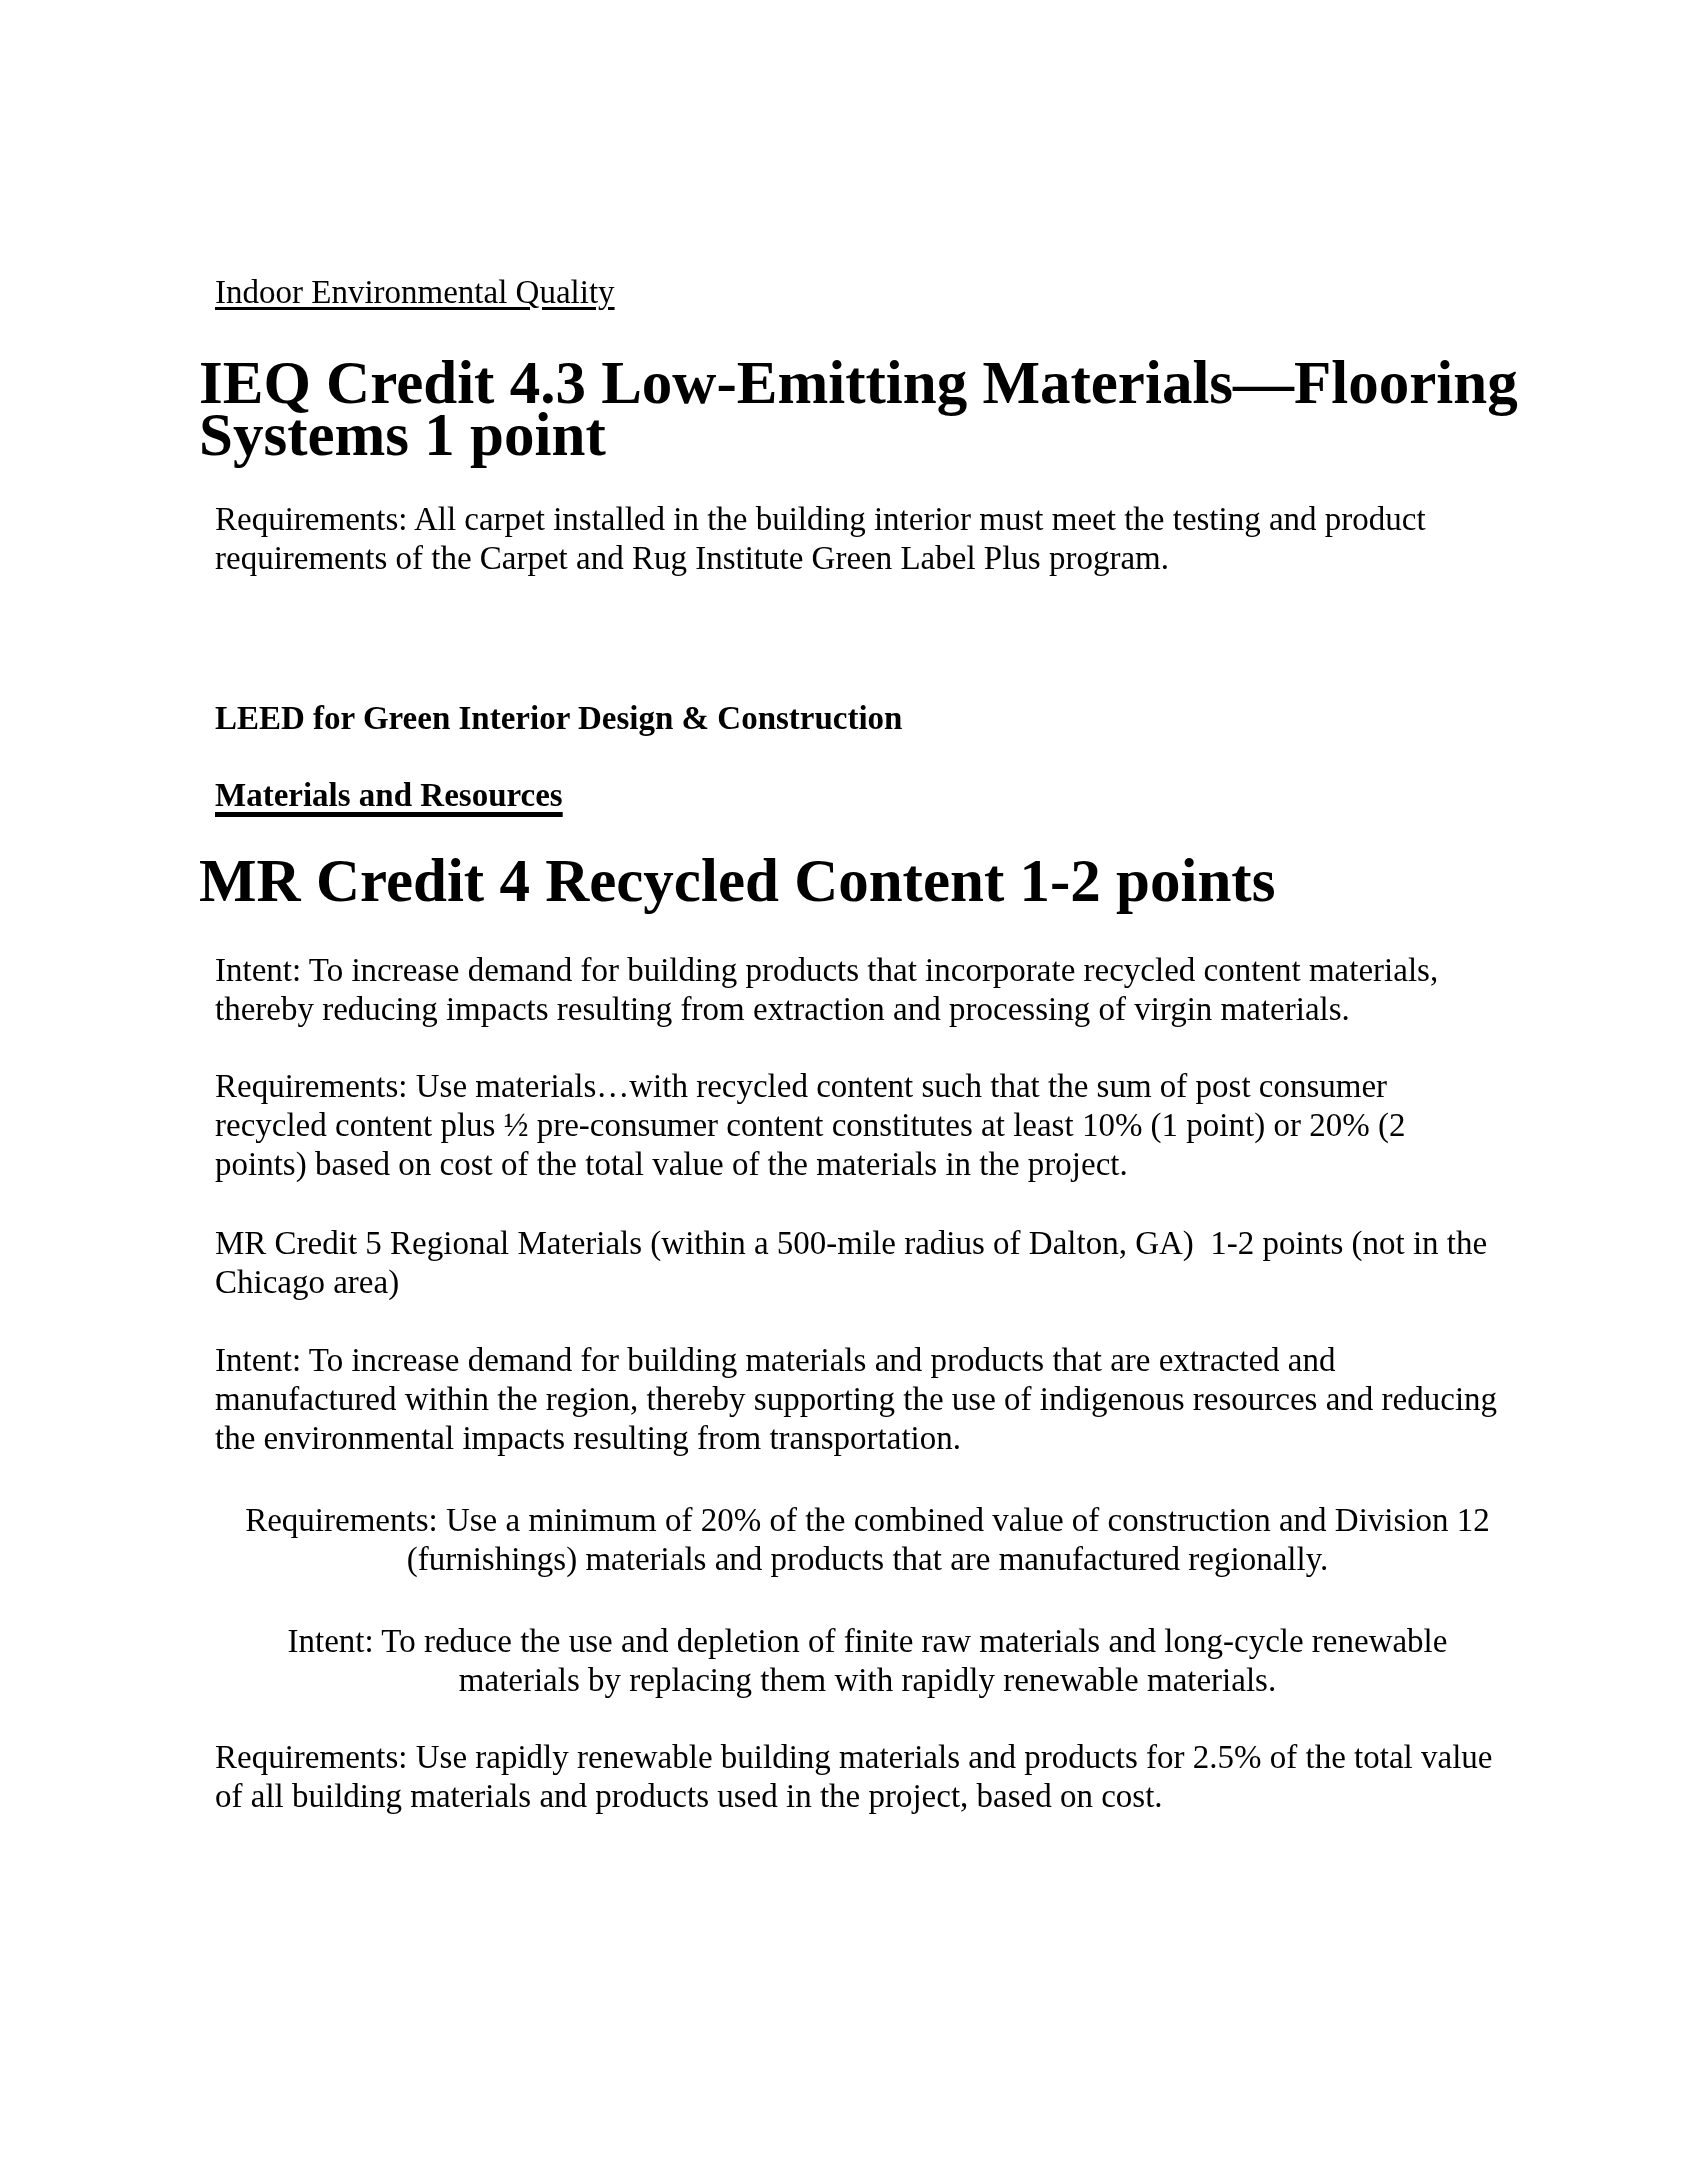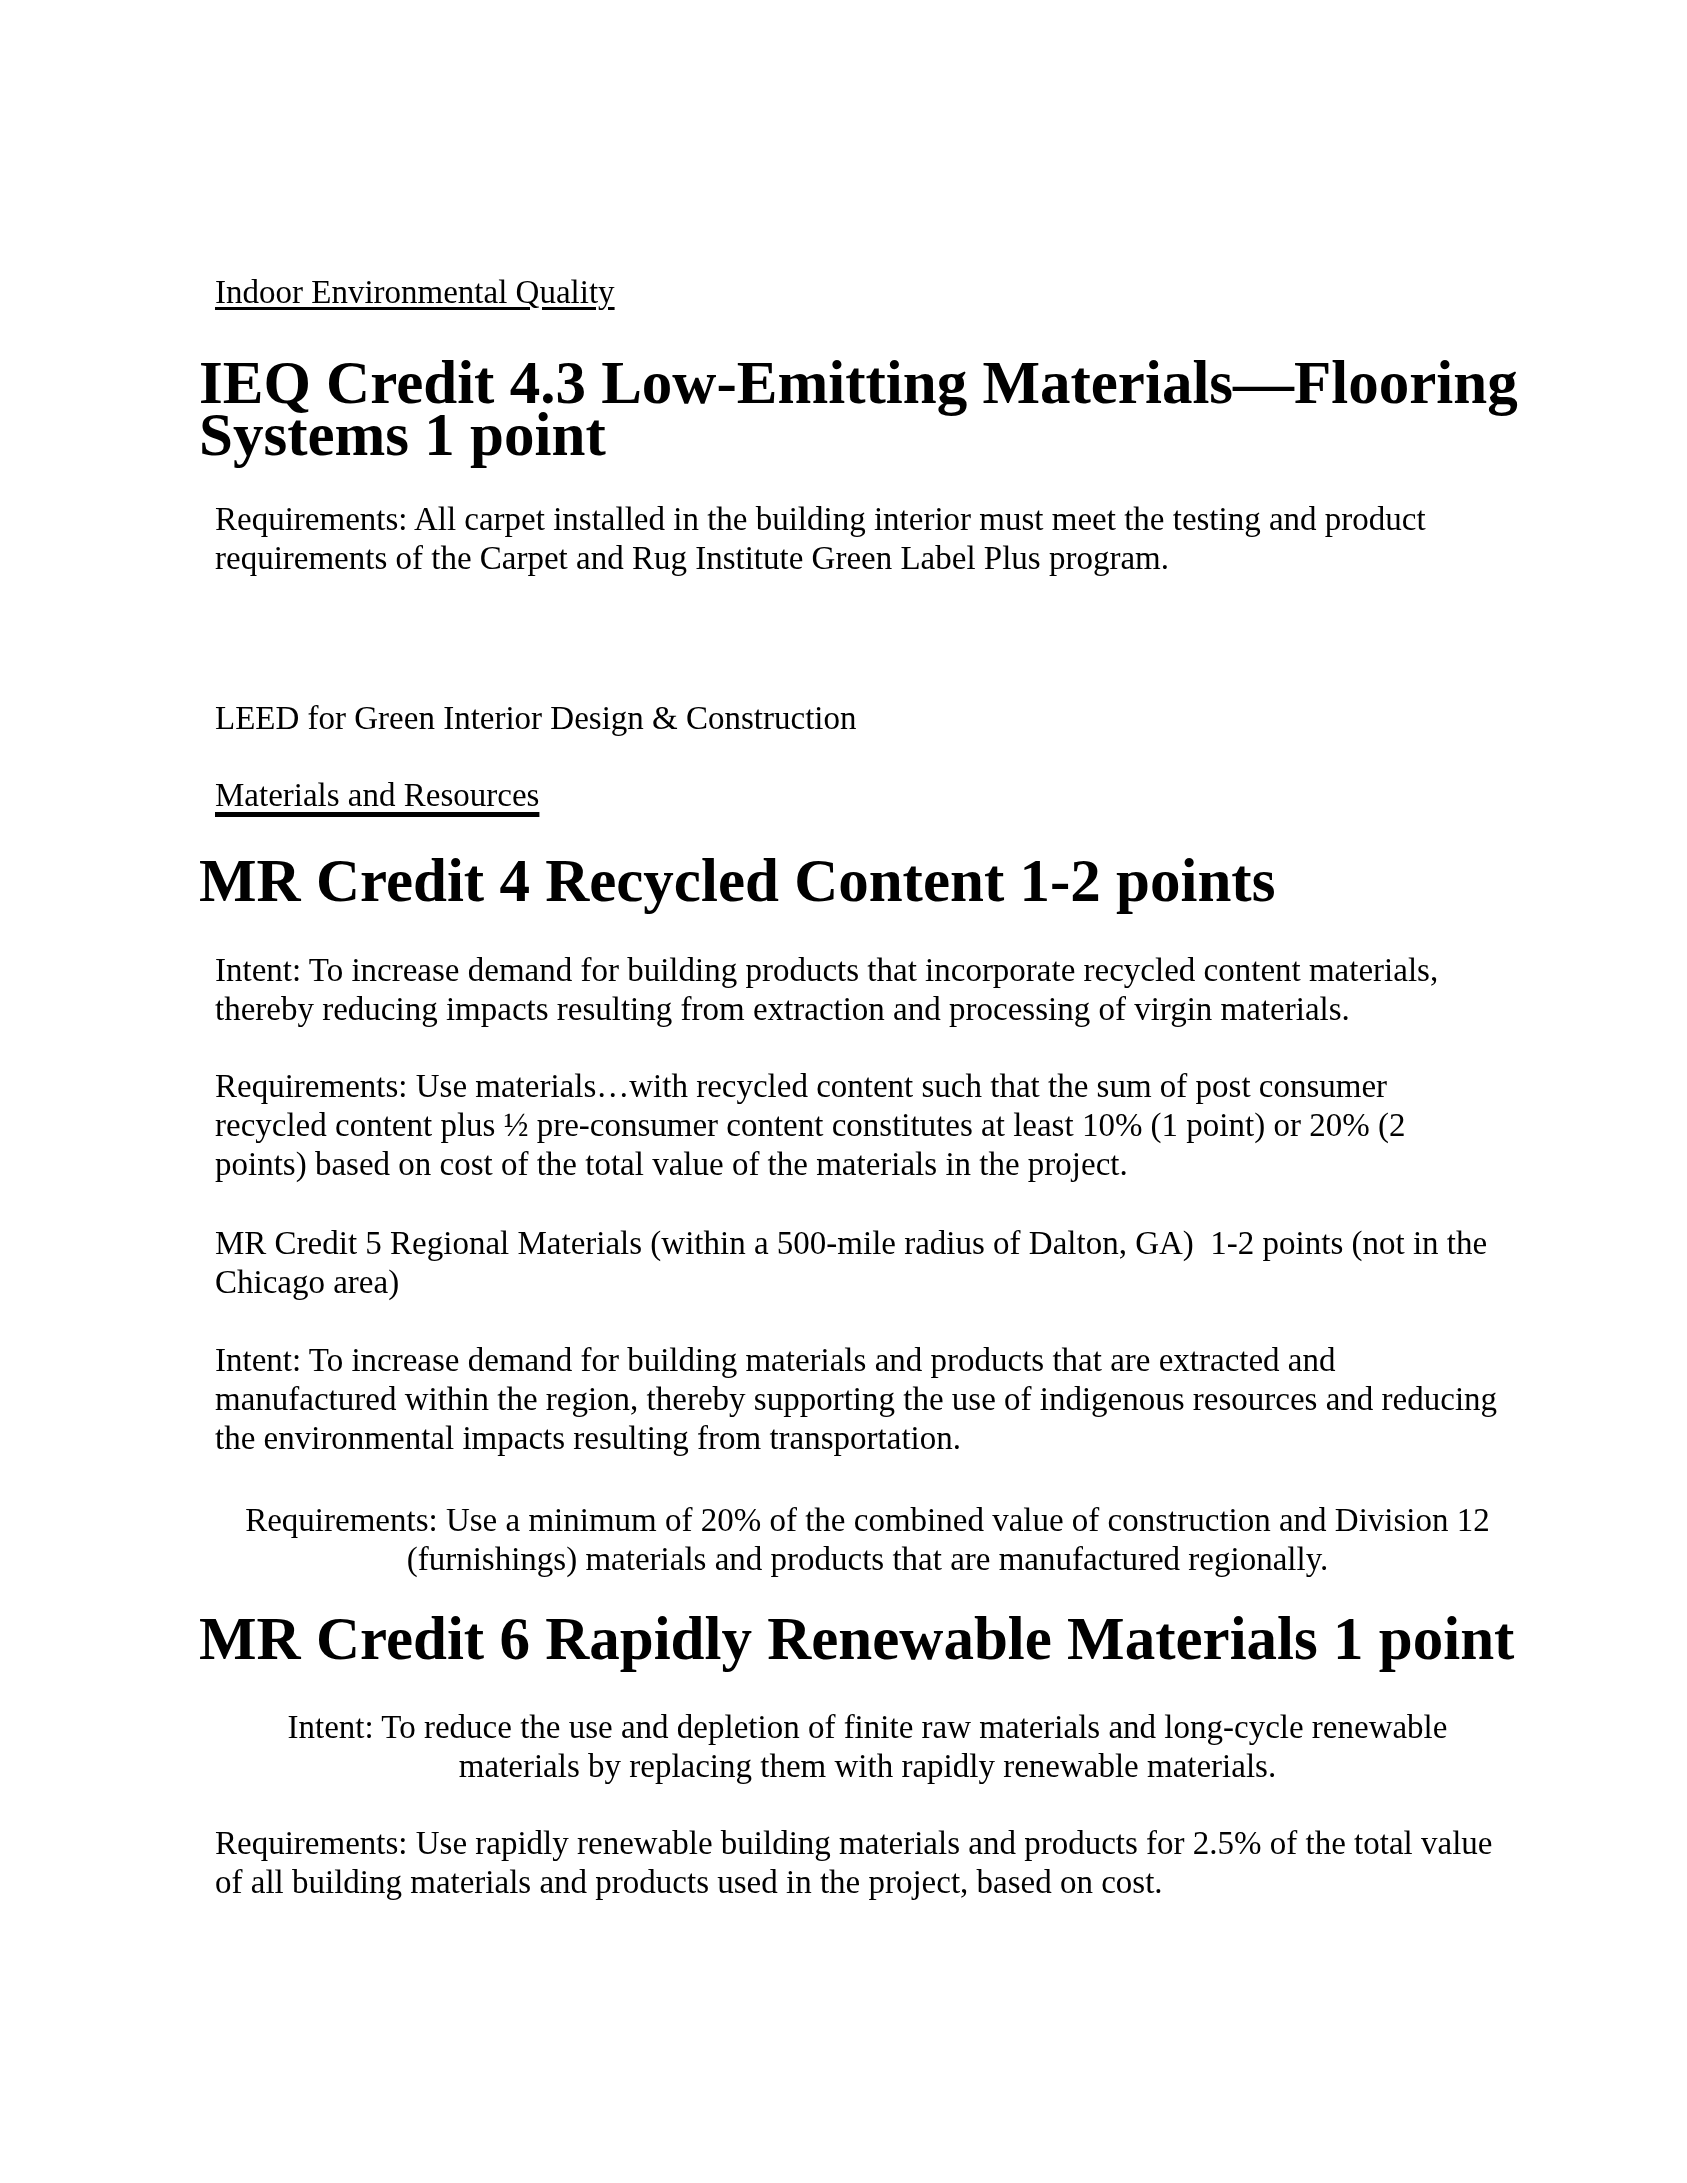--- a/index.html
+++ b/index.html
@@ -28,21 +28,21 @@
     white-space: pre-wrap;
     max-width: 1329px;
   }
   .credit-title {
     font-size: 61px;
     line-height: 52px;
     font-weight: bold;
     margin: 0;
     white-space: pre-wrap;
   }
-  .bold { font-weight: normal; }
+  .bold { font-weight: bold; }
   .underline-thin {
     text-decoration: underline;
     text-decoration-thickness: 2.5px;
     text-underline-offset: 4.2px;
   }
   .underline-thick {
     text-decoration: underline;
     text-decoration-thickness: 5px;
     text-underline-offset: 5.9px;
   }
@@ -86,21 +86,20 @@
   <p class="body-text mt-48">MR Credit 5 Regional Materials (within a 500-mile radius of Dalton, GA)  1-2 points (not in the
 Chicago area)</p>
 
   <p class="body-text mt-46">Intent: To increase demand for building materials and products that are extracted and
 manufactured within the region, thereby supporting the use of indigenous resources and reducing
 the environmental impacts resulting from transportation.</p>
 
   <p class="body-text mt-51">Requirements: Use a minimum of 20% of the combined value of construction and Division 12
 (furnishings) materials and products that are manufactured regionally.</p>
 
-  <h1 class="credit-title mt-41">MR Credit 6 Rapidly Renewable Materials 1 point</h1>
 
   <p class="body-text mt-51">Intent: To reduce the use and depletion of finite raw materials and long-cycle renewable
 materials by replacing them with rapidly renewable materials.</p>
 
   <p class="body-text mt-45">Requirements: Use rapidly renewable building materials and products for 2.5% of the total value
 of all building materials and products used in the project, based on cost.</p>
 
 </div>
 
 

